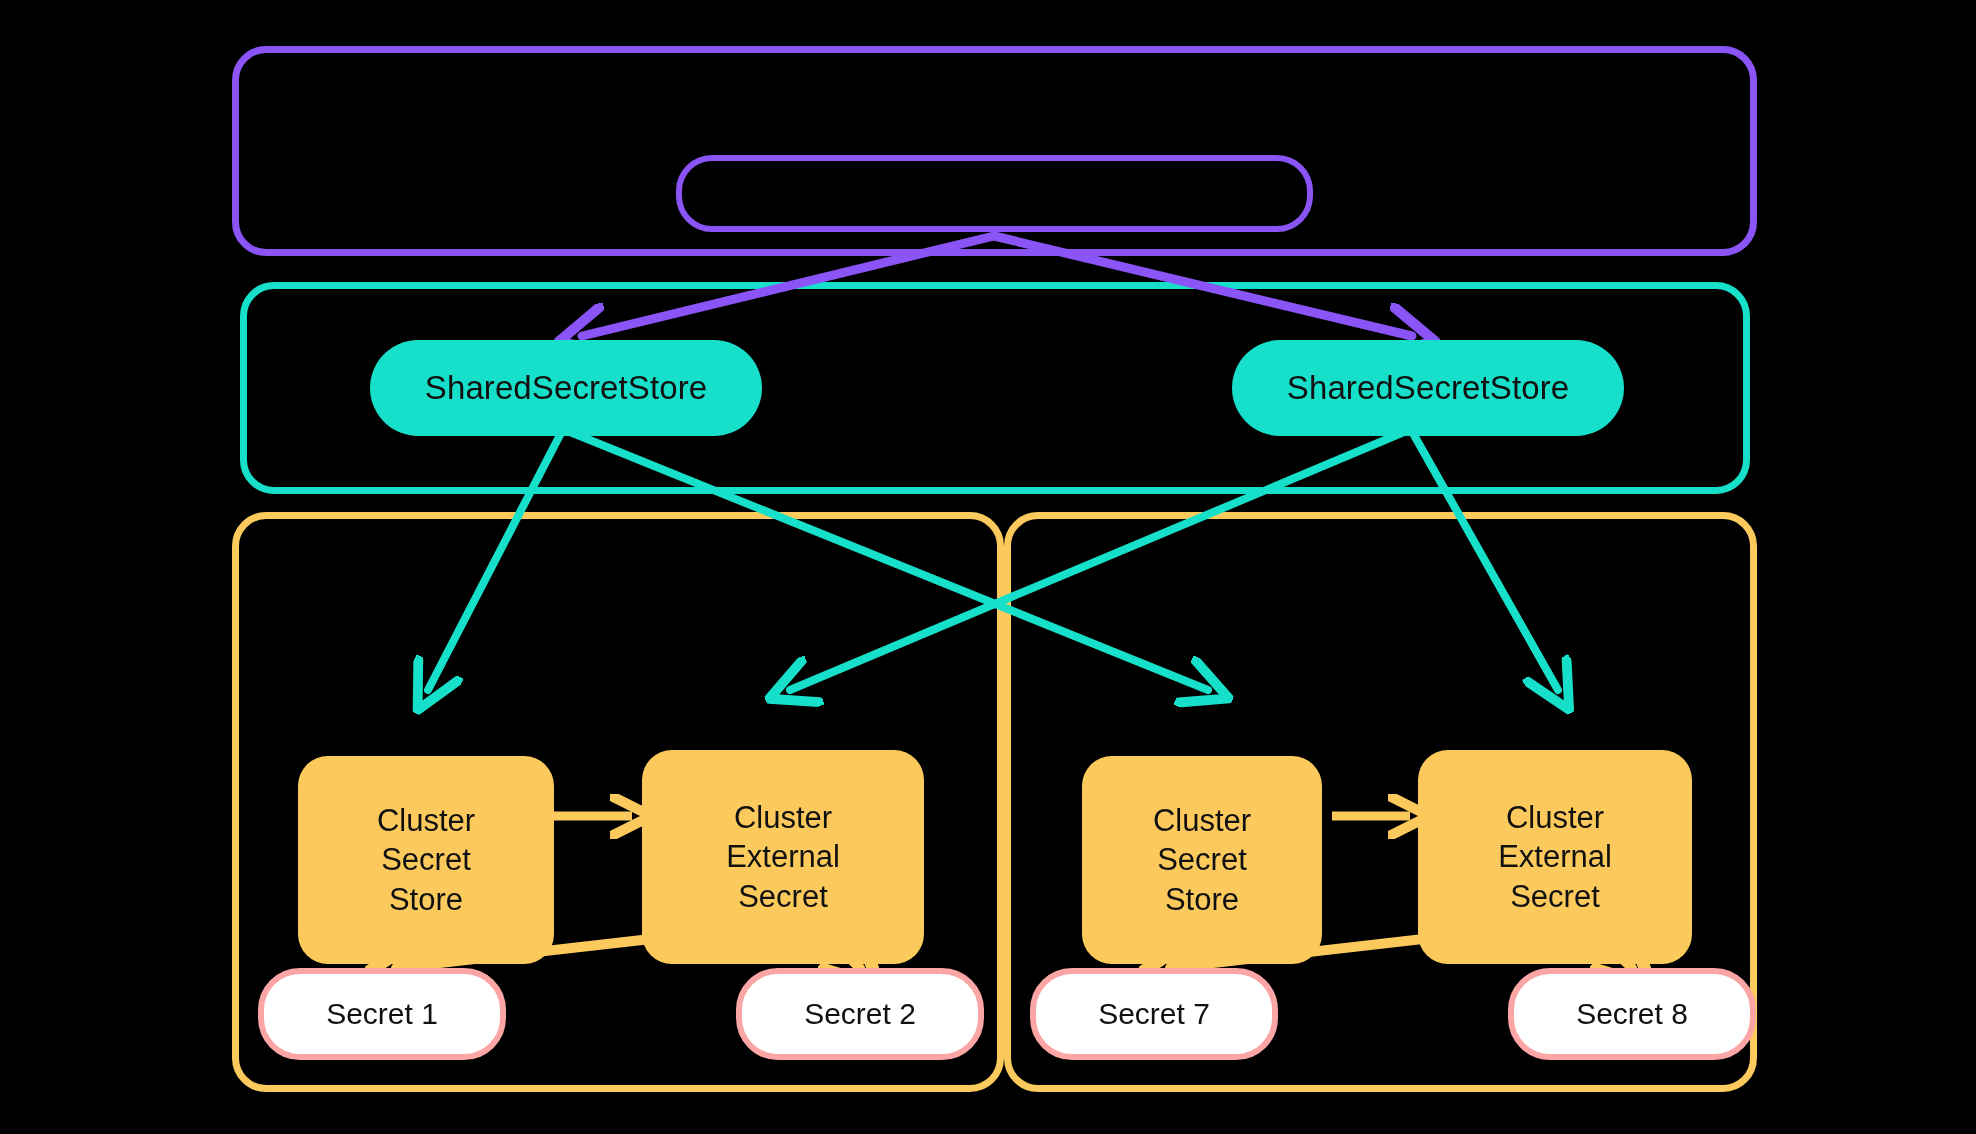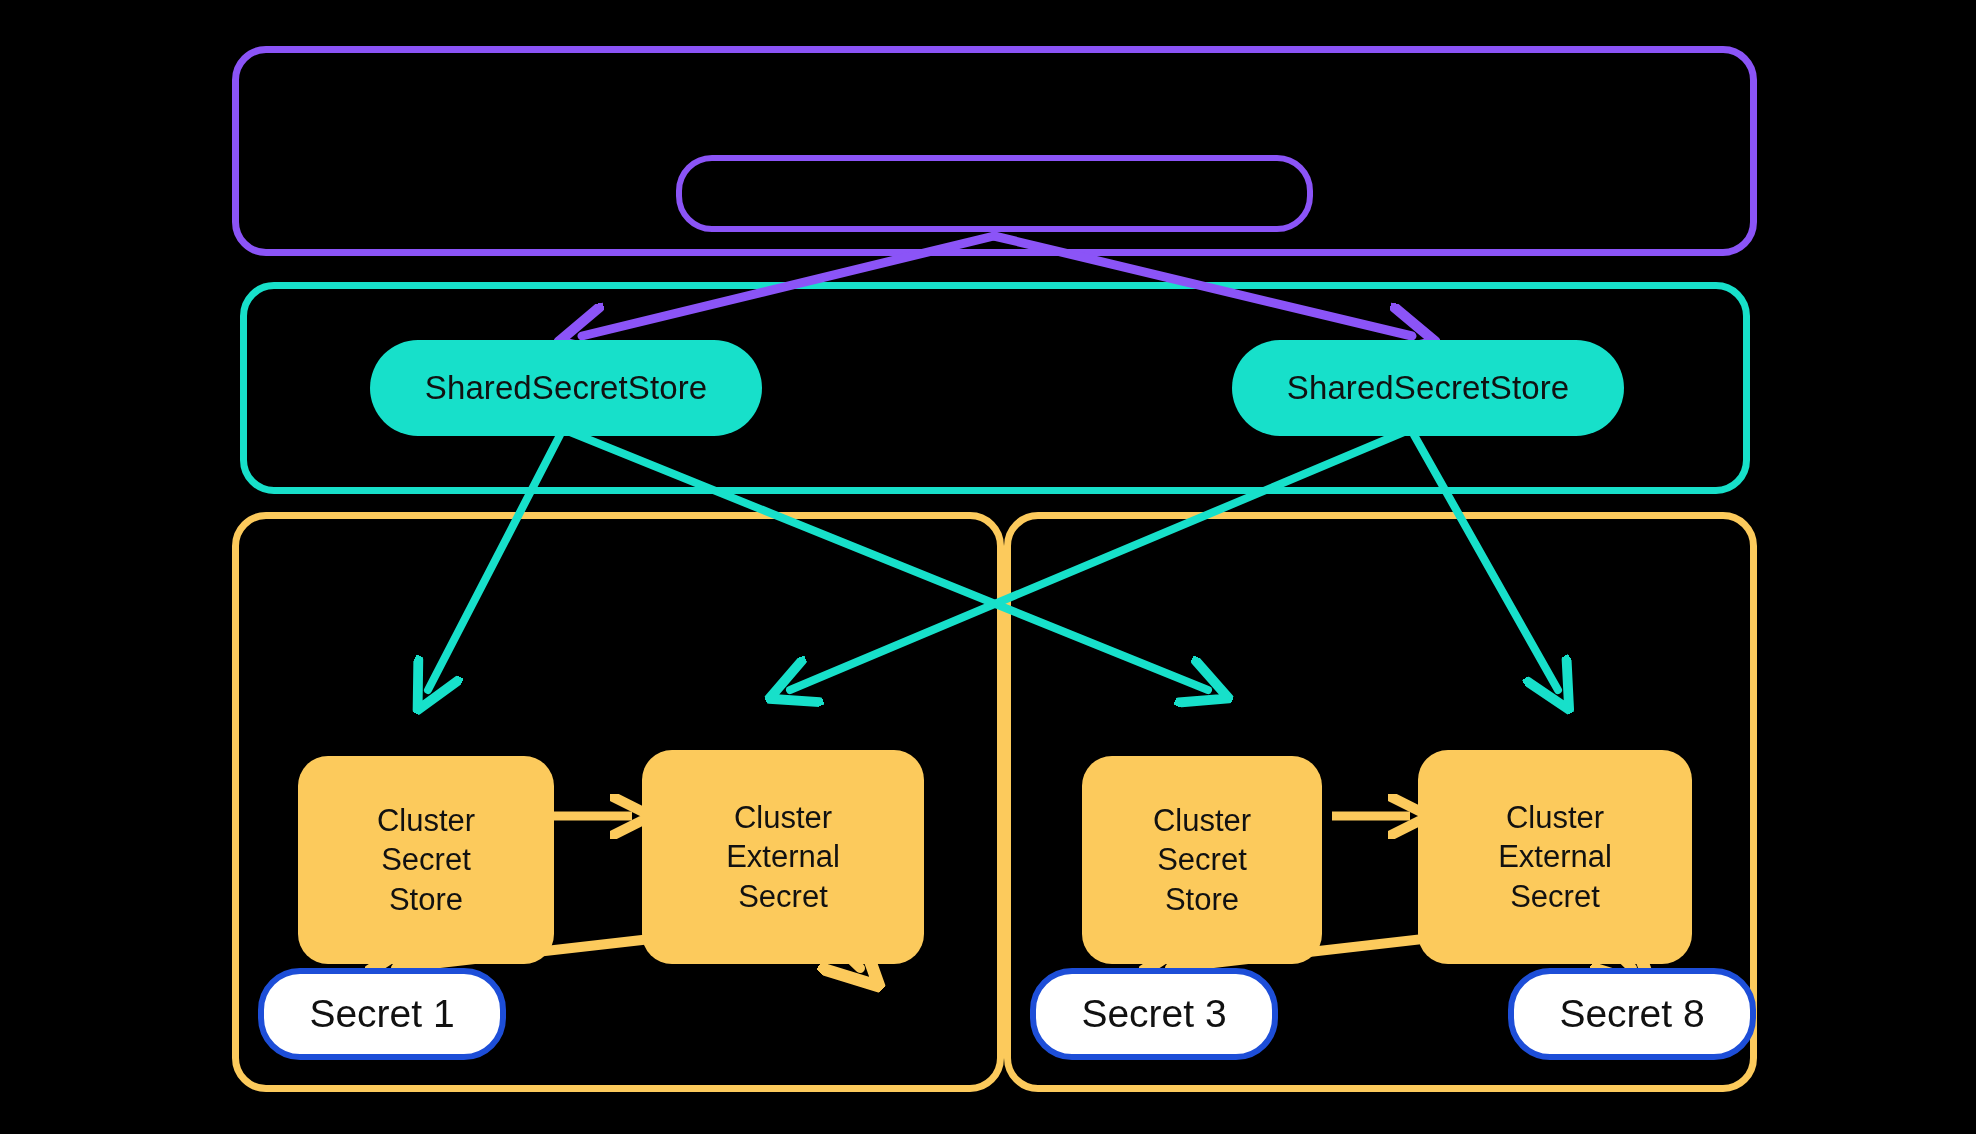--- a/index.html
+++ b/index.html
@@ -78,23 +78,23 @@
   }
   .node-orange {
     background: #fcca5c;
     border-radius: 30px;
     font-size: 31px;
     line-height: 1.26;
     margin-top: 44px;
   }
   .node-secret {
     background: #ffffff;
-    border: 6px solid #1d4ed8;
+    border: 6px solid #fca5a5;
     border-radius: 42px;
-    font-size: 39px;
+    font-size: 30px;
   }
   .node-label {
     display: block;
     white-space: pre-line;
   }
 </style>
 </head>
 <body>
 
 <div id="stage">
@@ -173,22 +173,25 @@
   <div class="node node-orange" style="left:1418px; top:706px; width:274px; height:214px;">
     <span class="node-label">Cluster
 External
 Secret</span>
   </div>
 
   <div class="node node-secret" style="left:258px; top:968px; width:248px; height:92px;">
     <span class="node-label">Secret 1</span>
   </div>
 
+  <div class="node node-secret" style="left:736px; top:968px; width:248px; height:92px;">
+    <span class="node-label">Secret 2</span>
+  </div>
 
   <div class="node node-secret" style="left:1030px; top:968px; width:248px; height:92px;">
-    <span class="node-label">Secret 3</span>
+    <span class="node-label">Secret 7</span>
   </div>
 
   <div class="node node-secret" style="left:1508px; top:968px; width:248px; height:92px;">
     <span class="node-label">Secret 8</span>
   </div>
 
 </div>
 
 </body></html>

